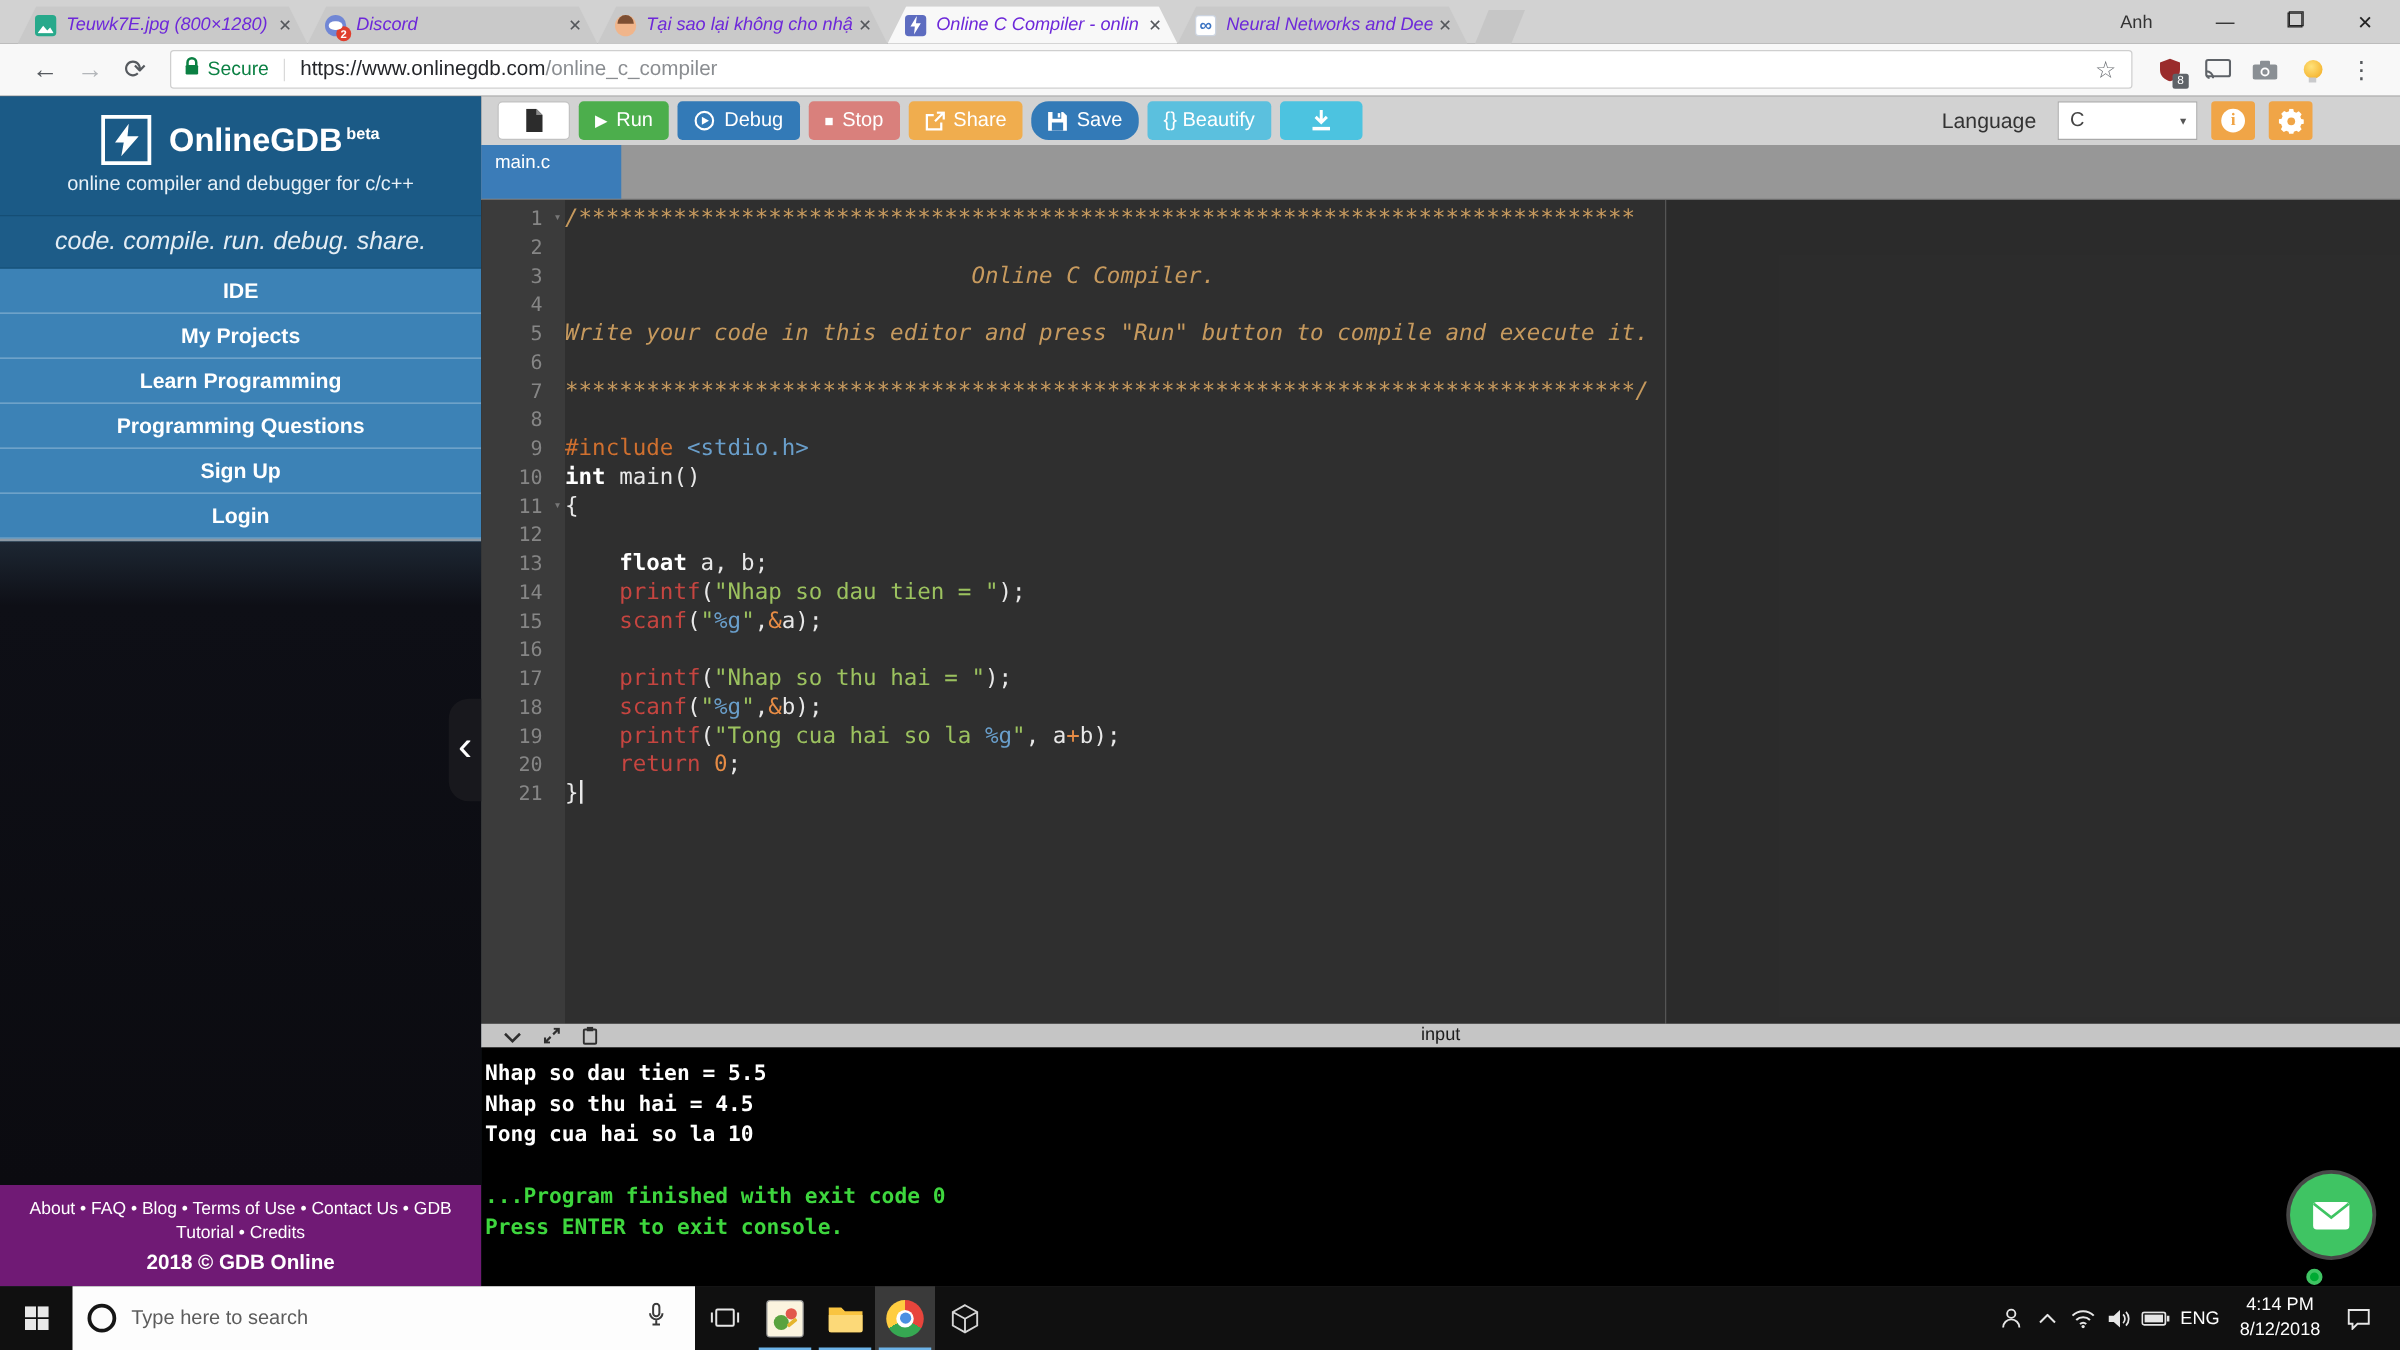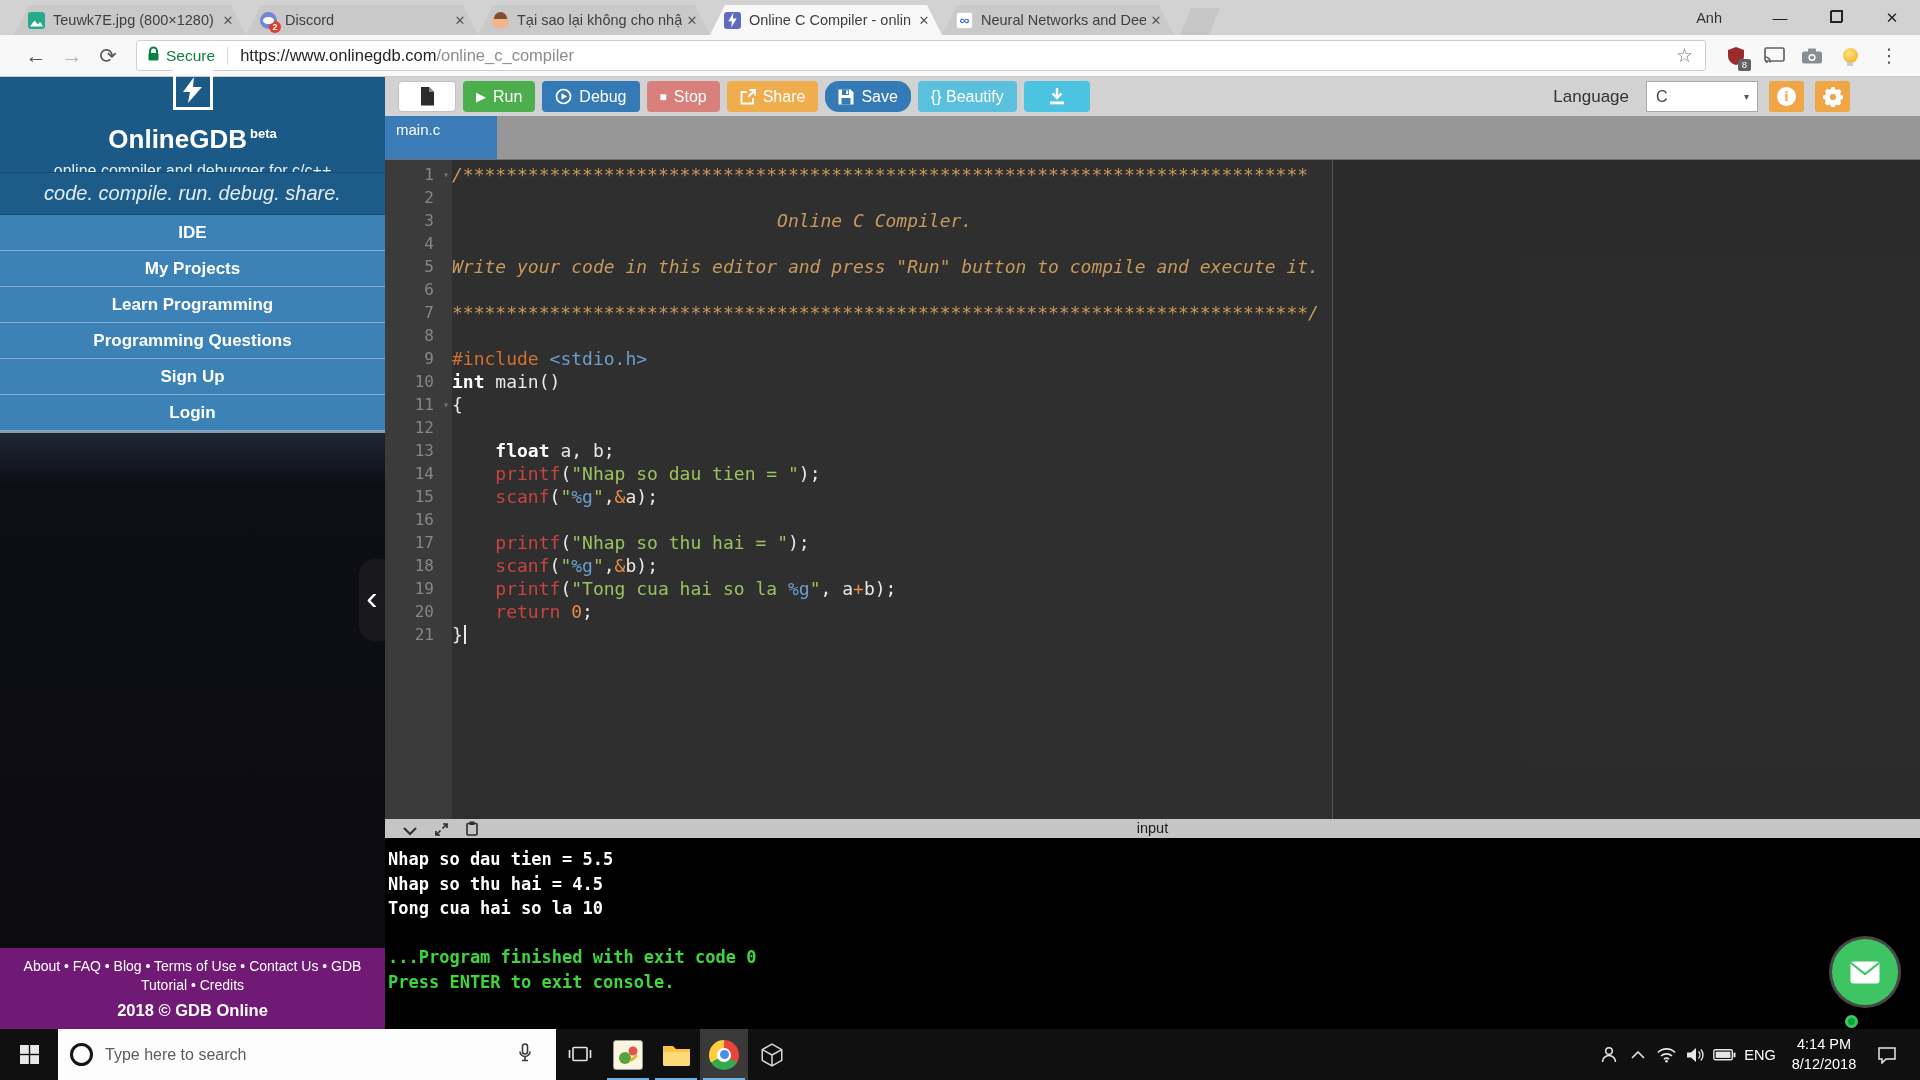--- a/index.html
+++ b/index.html
@@ -8,21 +8,21 @@
         font-family:"Liberation Sans", sans-serif; background:#2f2f2f; }
 
   
   .tabstrip{ position:absolute; left:0; top:0; width:1920px; height:35px;
              background:#d2d2d2; display:flex; align-items:flex-end; padding-left:14px; }
   .tab{ position:relative; width:232px; height:30px; display:flex; align-items:center;
         padding:0 8px 0 14px; background:#c9c9c9;
         clip-path:polygon(15px 0, calc(100% - 15px) 0, 100% 100%, 0 100%); }
   .tab.active{ background:#f8f8f8; }
   .tab .fav{ width:17px; height:17px; margin-right:8px; flex:none; position:relative; }
-  .tab .t{ flex:1; font-size:14.5px; color:#404040; white-space:nowrap; overflow:hidden; }
+  .tab .t{ flex:1; font-size:14.5px; color:#6d28d9; white-space:nowrap; overflow:hidden;font-style:italic; }
   .tab .x{ width:20px; text-align:center; color:#55585c; font-size:13px; flex:none; }
   .newtab{ width:40px; height:27px; margin-left:6px; background:#c6c6c6;
            clip-path:polygon(11px 0, 100% 0, calc(100% - 11px) 100%, 0 100%); }
   .winctl{ position:absolute; right:0; top:0; height:35px; display:flex; align-items:center; }
   .winctl .profile{ font-size:14.5px; color:#333; margin-right:30px; }
   .winctl .wbtn{ width:56px; text-align:center; font-size:15px; color:#222; }
   .restore-box{ display:inline-block; position:relative; width:13px; height:13px; }
   .restore-box::before{ content:""; position:absolute; left:0; bottom:0; width:10px; height:10px; border:1.6px solid #222; background:#d2d2d2; }
   .restore-box::after{ content:""; position:absolute; right:0; top:0; width:10px; height:10px; border:1.6px solid #222; }
 
@@ -61,21 +61,21 @@
   .bulb{ width:15px; height:15px; border-radius:50%; background:radial-gradient(circle at 40% 35%, #ffe27a, #f2a71b); position:relative; }
   .bulb::after{ content:""; position:absolute; left:4.5px; bottom:-3px; width:6px; height:4px; background:#c9cacc; }
   .menu-dots{ font-size:19px; color:#55585c; width:26px; text-align:center; }
 
   
   .page{ position:absolute; left:0; top:77px; width:1920px; height:952px; display:flex; }
 
   
   .sidebar{ width:385px; flex:none; display:flex; flex-direction:column; background:#1b5a86; }
   .brand{ height:95px; display:flex; flex-direction:column; align-items:center; justify-content:center; gap:7px; }
-  .brand-row{ display:flex; align-items:center; gap:14px;flex-direction:column; }
+  .brand-row{ display:flex; align-items:center; gap:14px; }
   .bolt-sq{ width:40px; height:40px; border:3px solid #fff; display:flex; align-items:center; justify-content:center; }
   .brand-title{ color:#fff; font-size:26px; font-weight:bold; }
   .brand-title sup{ font-size:13px; font-weight:bold; margin-left:3px; }
   .brand-sub{ color:#e8f1f8; font-size:16px; }
   .tagline{ height:43px; line-height:41px; text-align:center; color:#e4edf4; font-size:20px; font-style:italic;
             border-top:1px solid #154e75; border-bottom:1px solid #154e75; background:#1d5c88; }
   .menu{ background:#3c82b6; }
   .mi{ height:36px; line-height:35px; text-align:center; color:#fff; font-size:17px; font-weight:bold;
        border-bottom:1px solid rgba(255,255,255,.35); cursor:pointer; }
   .darkzone{ flex:1; background:linear-gradient(#1d2733, #0e0f16 10%, #0b0b10); border-top:2px solid #8b98a4; }

